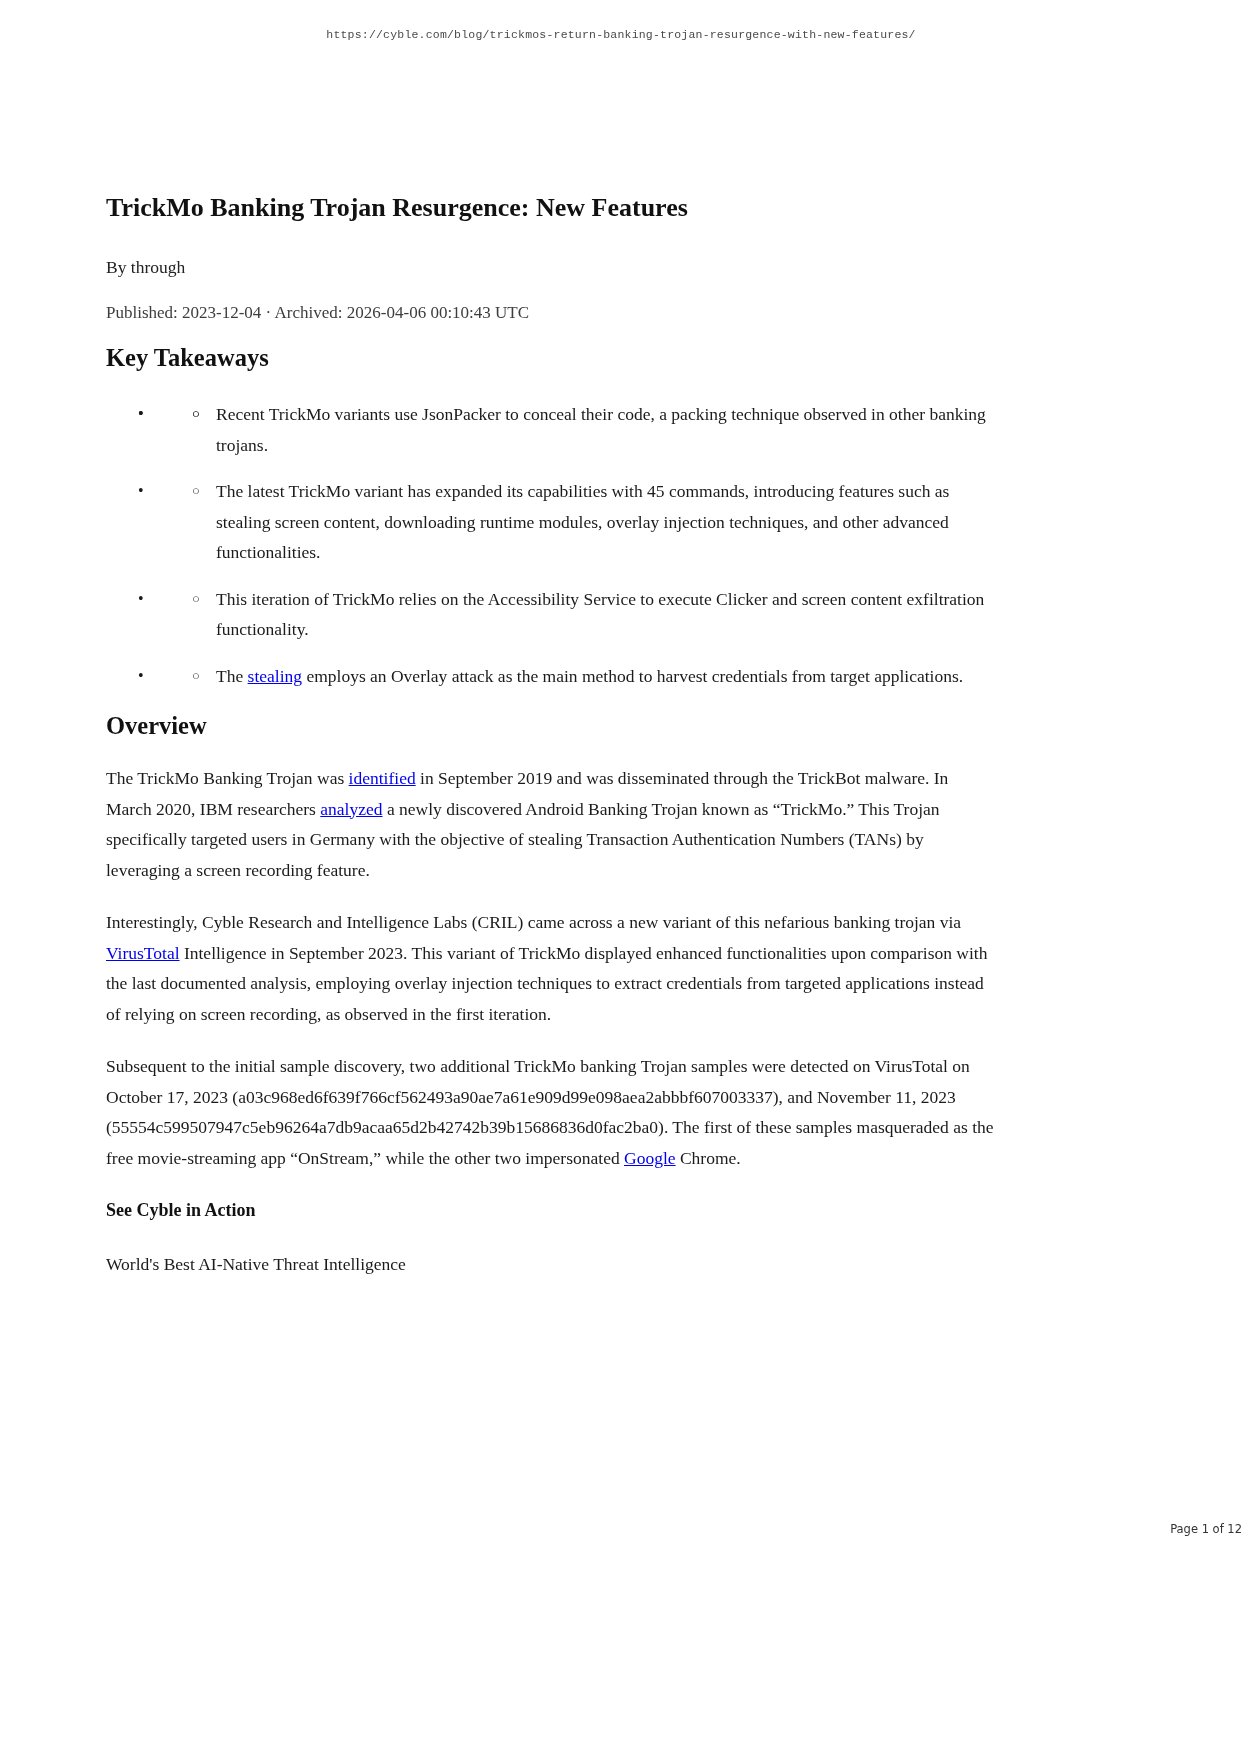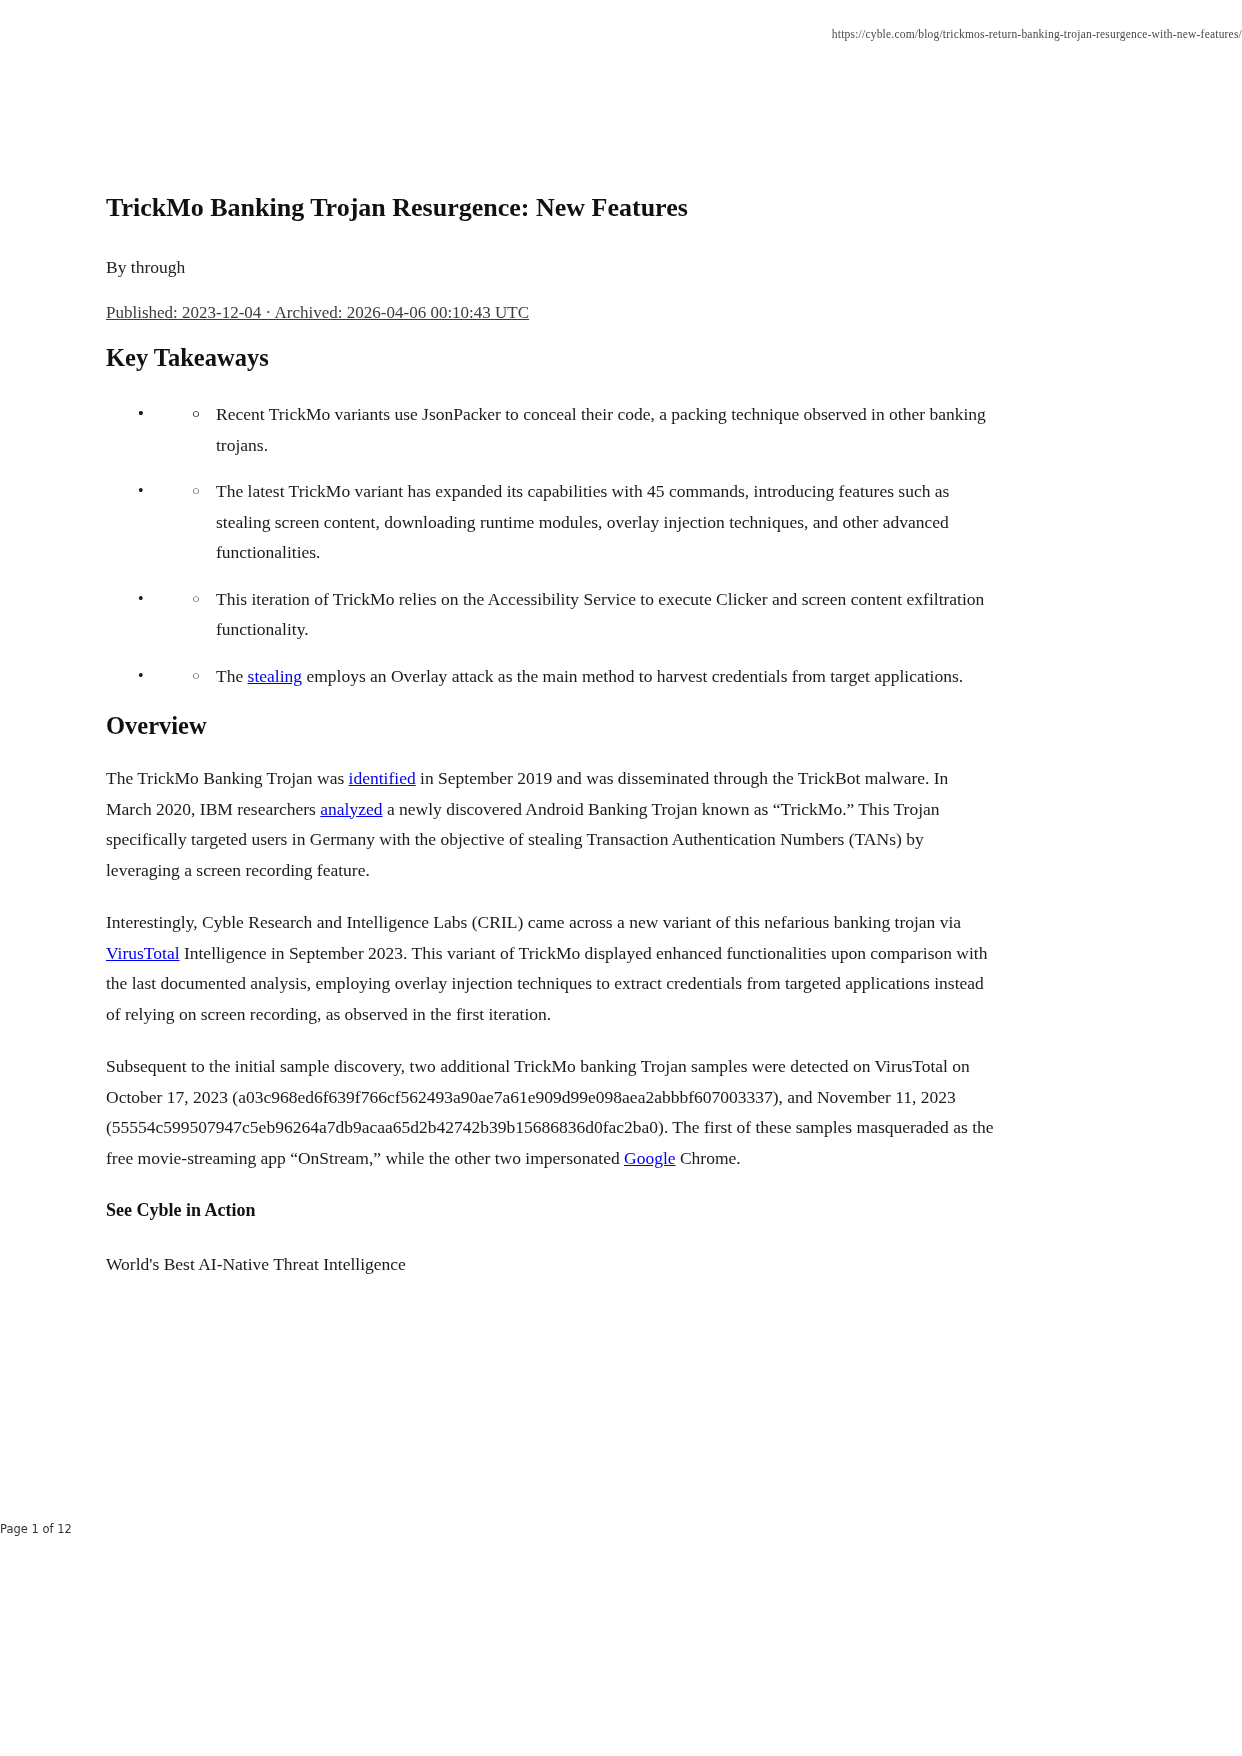--- a/index.html
+++ b/index.html
@@ -10,32 +10,32 @@
     background: #ffffff;
     font-family: "Liberation Serif", "DejaVu Serif", serif;
     color: #1b1b1b;
     overflow: hidden;
   }
   .print-url {
     position: absolute;
     top: 28px;
     left: 0;
     right: 0;
-    text-align: right;
-    font-family: Liberation Serif, serif;
+    text-align: center;
+    font-family: Liberation Mono, monospace;
     font-size: 11.5px;
     color: #4a4a4a;
     letter-spacing: 0.2px;
   }
   .print-footer {
     position: absolute;
     top: 1522px;
     left: 0;
     right: 0;
-    text-align: left;
+    text-align: right;
     font-family: "DejaVu Sans", "Liberation Sans", sans-serif;
     font-size: 11.5px;
     color: #333333;
   }
   .content {
     position: absolute;
     left: 106px;
     top: 0;
     width: 890px;
   }
@@ -50,21 +50,20 @@
     margin-top: 30px;
     font-size: 17.5px;
     line-height: 22px;
     color: #222222;
   }
   .meta {
     margin-top: 24px;
     font-size: 17px;
     line-height: 21px;
     color: #3d3d3d;
-    text-decoration: underline;
   }
   h2.section-heading {
     margin: 20px 0 0 0;
     font-size: 24.5px;
     line-height: 30px;
     font-weight: bold;
     color: #111111;
   }
   ul.takeaways {
     list-style: none;

